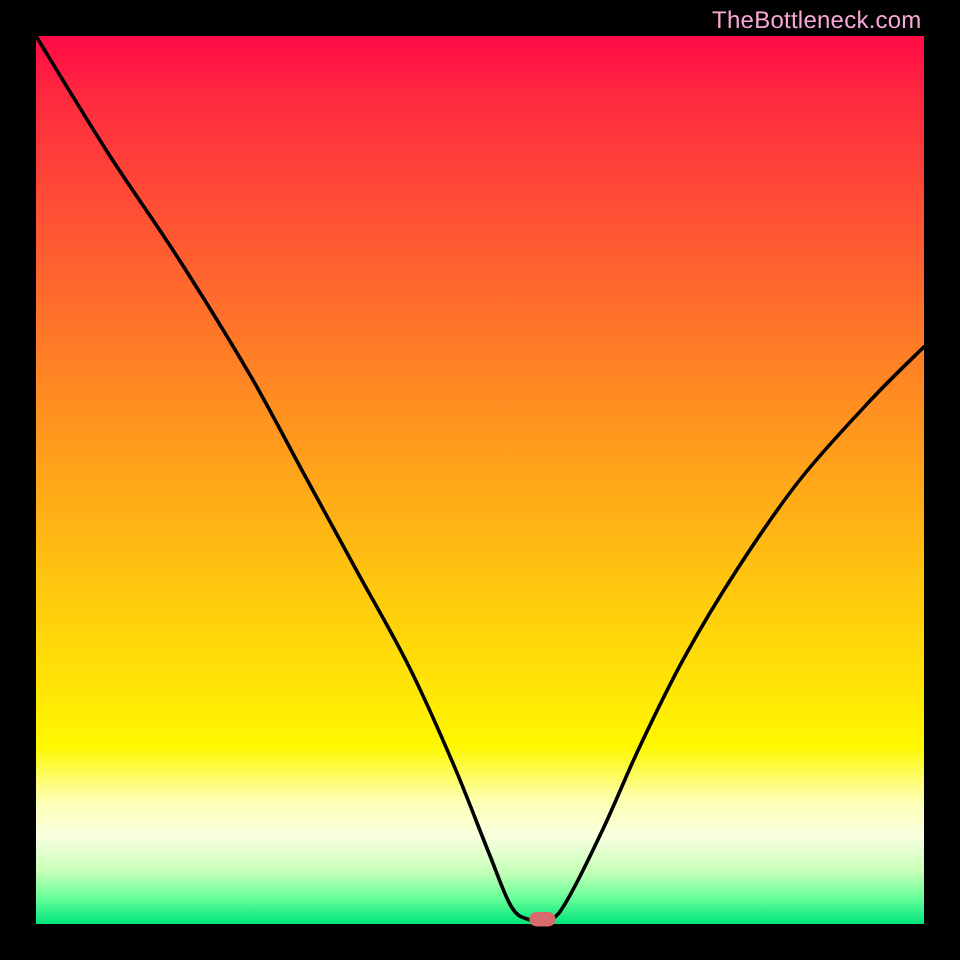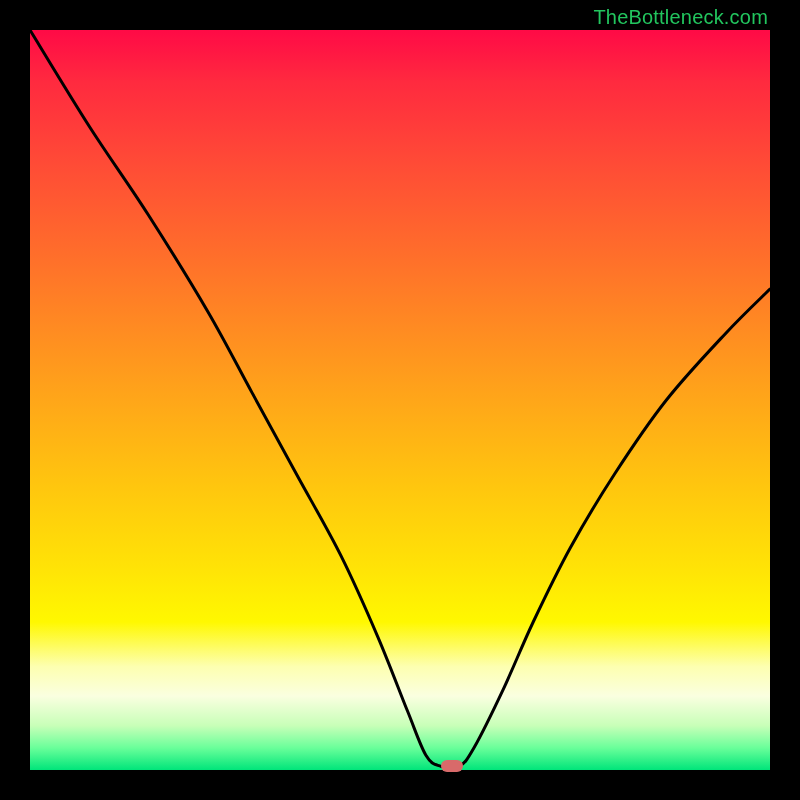--- a/index.html
+++ b/index.html
@@ -39,21 +39,21 @@
       #faffe0 90%,
       #c8ffb8 94%,
       #6aff9a 97%,
       #00e57a 100%
     );
   }
   .watermark {
     position: absolute;
     top: 6px;
     right: 32px;
-    color: #22c55e;
+    color: #f9a8d4;
     font-size: 20px;
     letter-spacing: 0.2px;
     user-select: none;
   }
   svg.curve {
     position: absolute;
     left: 0;
     top: 0;
     width: 740px;
     height: 740px;

